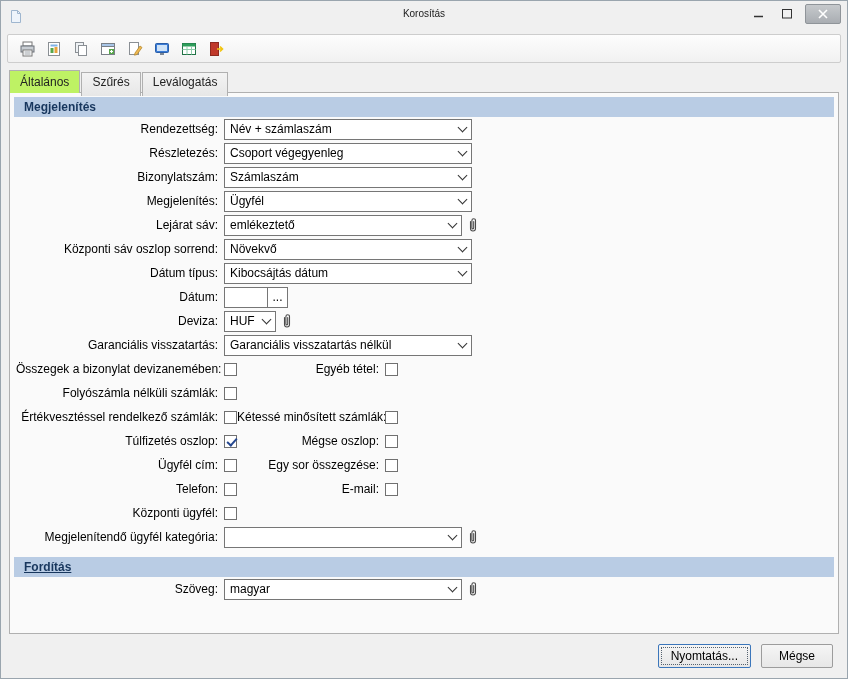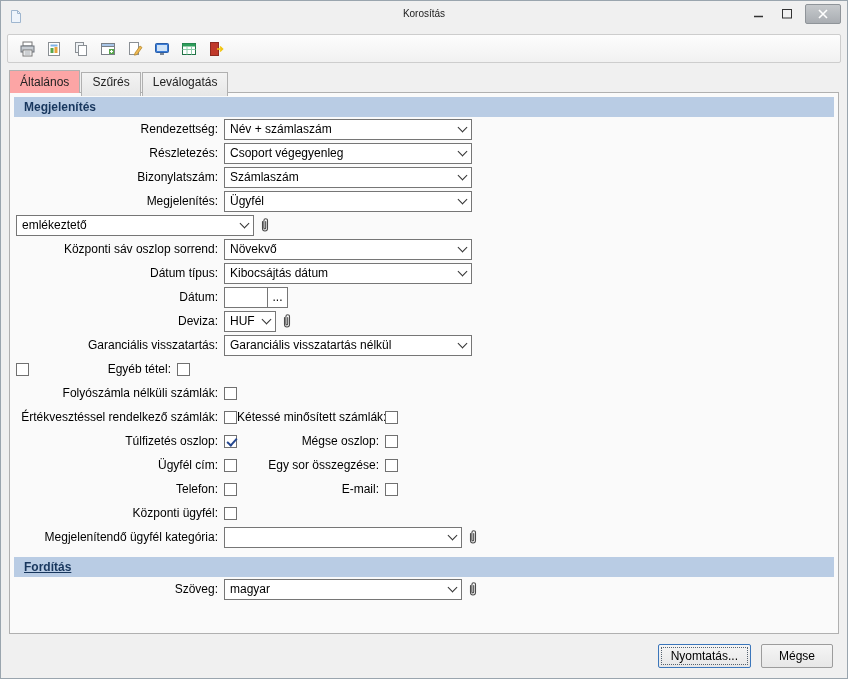--- a/index.html
+++ b/index.html
@@ -27,21 +27,21 @@
              background:linear-gradient(#fdfdfd,#f1f1f1);
              display:flex; align-items:center; padding-left:9px; gap:7px; }
   .tb-btn { width:20px; height:20px; display:flex; align-items:center; justify-content:center;
             border:1px solid transparent; border-radius:2px; cursor:pointer; }
 
   
   .tabs { position:absolute; top:71px; left:8px; display:flex; z-index:3; }
   .tab { height:24px; line-height:19px; padding:0 10px; margin-right:1px; cursor:pointer;
          border:1px solid #b0b0b0; border-bottom:none;
          background:linear-gradient(#f3f3f3,#e7e7e7); color:#222; }
-  .tab.active { background:#fca5a5; height:23px; margin-top:-2px; line-height:22px;
+  .tab.active { background:#bef264; height:23px; margin-top:-2px; line-height:22px;
                 position:relative; z-index:4; }
 
   
   .panel { position:absolute; left:8px; right:8px; top:91px; bottom:44px;
            border:1px solid #b0b0b0; background:#fafafa; z-index:2; }
   .panel-inner { padding:4px 4px; }
   .section-header { height:20px; line-height:20px; background:#b9cce4; color:#17365d;
                     font-weight:bold; padding-left:10px; }
   .section-header.second { margin-top:8px;text-decoration:underline; }
 
@@ -214,20 +214,21 @@
 
       <div class="row">
         <span class="lbl">Megjelenítés:</span>
         <div class="combo w-lg">
           <span class="combo-val">Ügyfél</span>
           <span class="combo-arrow"></span>
         </div>
       </div>
 
       <div class="row">
+        <span class="lbl">Lejárat sáv:</span>
         <div class="combo w-clip">
           <span class="combo-val">emlékeztető</span>
           <span class="combo-arrow"></span>
         </div>
         <button class="clip-btn">
           <svg width="12" height="15" viewBox="0 0 12 15">
             <path d="M3.5 3.5 v7 a2.5 2.5 0 0 0 5 0 v-8 a1.8 1.8 0 0 0 -3.6 0 v7.5 a0.9 0.9 0 0 0 1.8 0 v-6.5" fill="none" stroke="#4a4a4a" stroke-width="1.1" stroke-linecap="round"></path>
           </svg>
         </button>
       </div>
@@ -269,20 +270,21 @@
 
       <div class="row">
         <span class="lbl">Garanciális visszatartás:</span>
         <div class="combo w-lg">
           <span class="combo-val">Garanciális visszatartás nélkül</span>
           <span class="combo-arrow"></span>
         </div>
       </div>
 
       <div class="row">
+        <span class="lbl">Összegek a bizonylat devizanemében:</span>
         <input type="checkbox" class="chk" style="">
         <span class="lbl2">Egyéb tétel:</span>
         <input type="checkbox" class="chk" style="">
       </div>
 
       <div class="row">
         <span class="lbl">Folyószámla nélküli számlák:</span>
         <input type="checkbox" class="chk" style="">
       </div>
 

